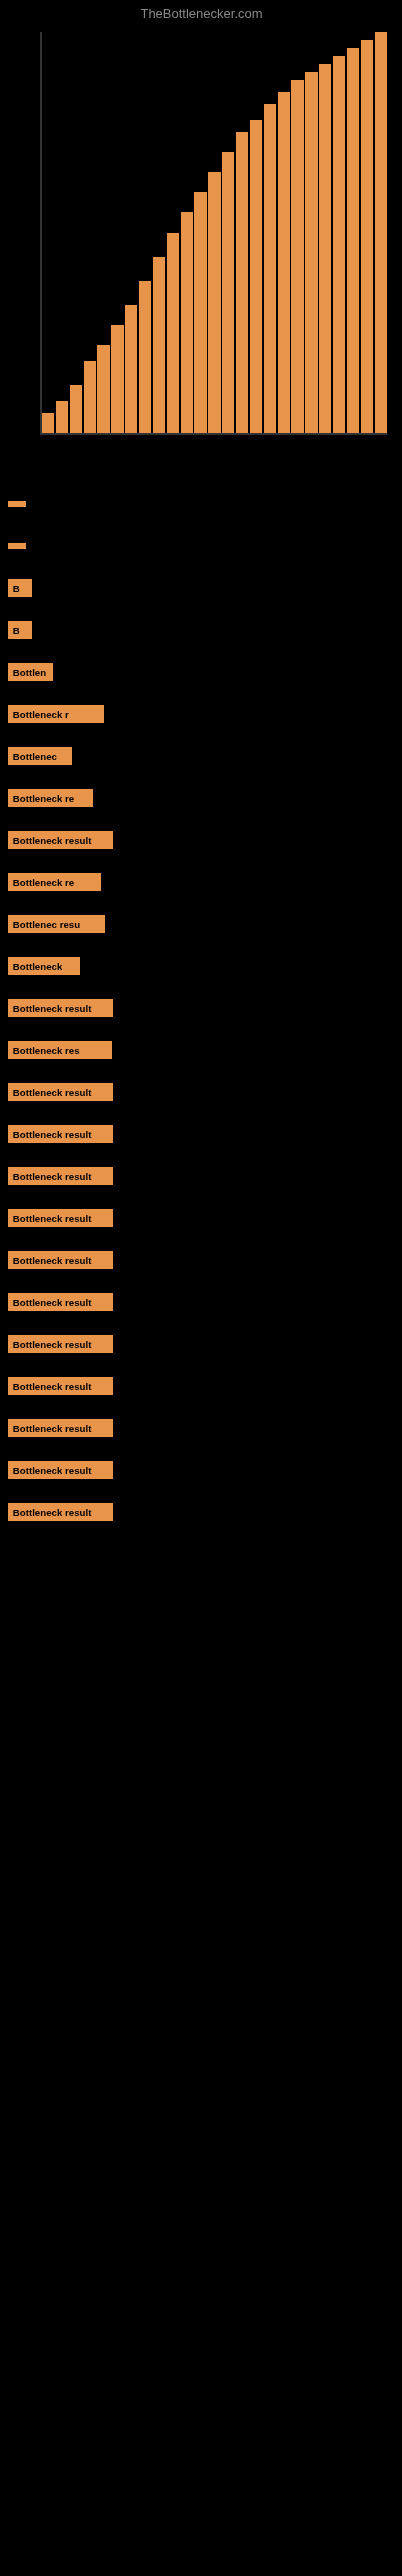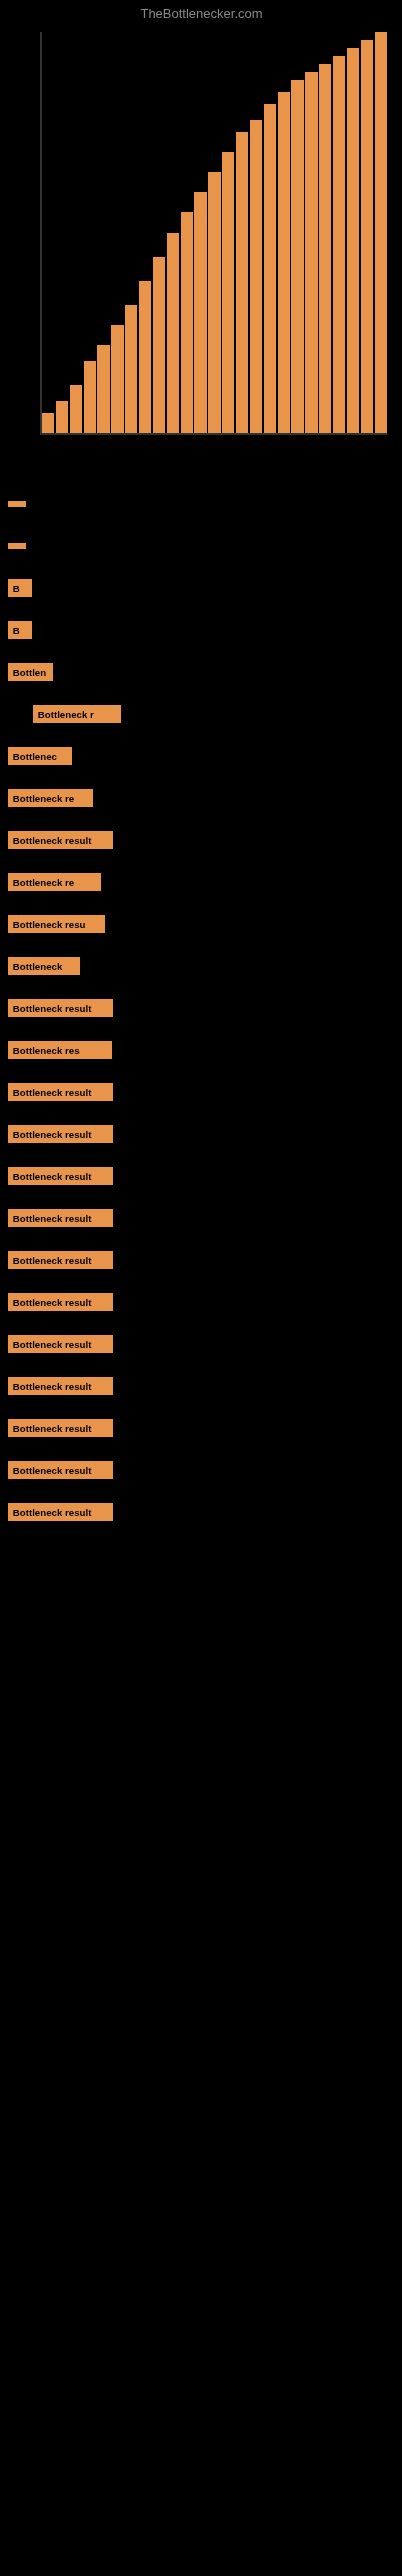--- a/index.html
+++ b/index.html
@@ -119,21 +119,21 @@
       white-space: nowrap;
       overflow: hidden;
     }
 
     
     .label-w1  { width: 17.7px; }
     .label-w2  { width: 17.7px; }
     .label-w3  { width: 24px; }
     .label-w4  { width: 24px; }
     .label-w5  { width: 45px; }
-    .label-w6  { width: 88px; margin-left: 25px; }
+    .label-w6  { width: 96px; }
     .label-w7  { width: 64px; }
     .label-w8  { width: 85px; }
     .label-w9  { width: 105px; }
     .label-w10 { width: 93px; }
     .label-w11 { width: 97px; }
     .label-w12 { width: 72px; }
     .label-w13 { width: 105px; }
     .label-w14 { width: 104px; }
     .label-w15 { width: 105px; }
     .label-w16 { width: 105px; }
@@ -209,21 +209,21 @@
     <div class="result-item">
       <div class="result-label label-w8">Bottleneck re</div>
     </div>
     <div class="result-item">
       <div class="result-label label-w9">Bottleneck result</div>
     </div>
     <div class="result-item">
       <div class="result-label label-w10">Bottleneck re</div>
     </div>
     <div class="result-item">
-      <div class="result-label label-w11">Bottleneck resu</div>
+      <div class="result-label label-w11">Bottlenec resu</div>
     </div>
     <div class="result-item">
       <div class="result-label label-w12">Bottleneck</div>
     </div>
     <div class="result-item">
       <div class="result-label label-w13">Bottleneck result</div>
     </div>
     <div class="result-item">
       <div class="result-label label-w14">Bottleneck res</div>
     </div>

